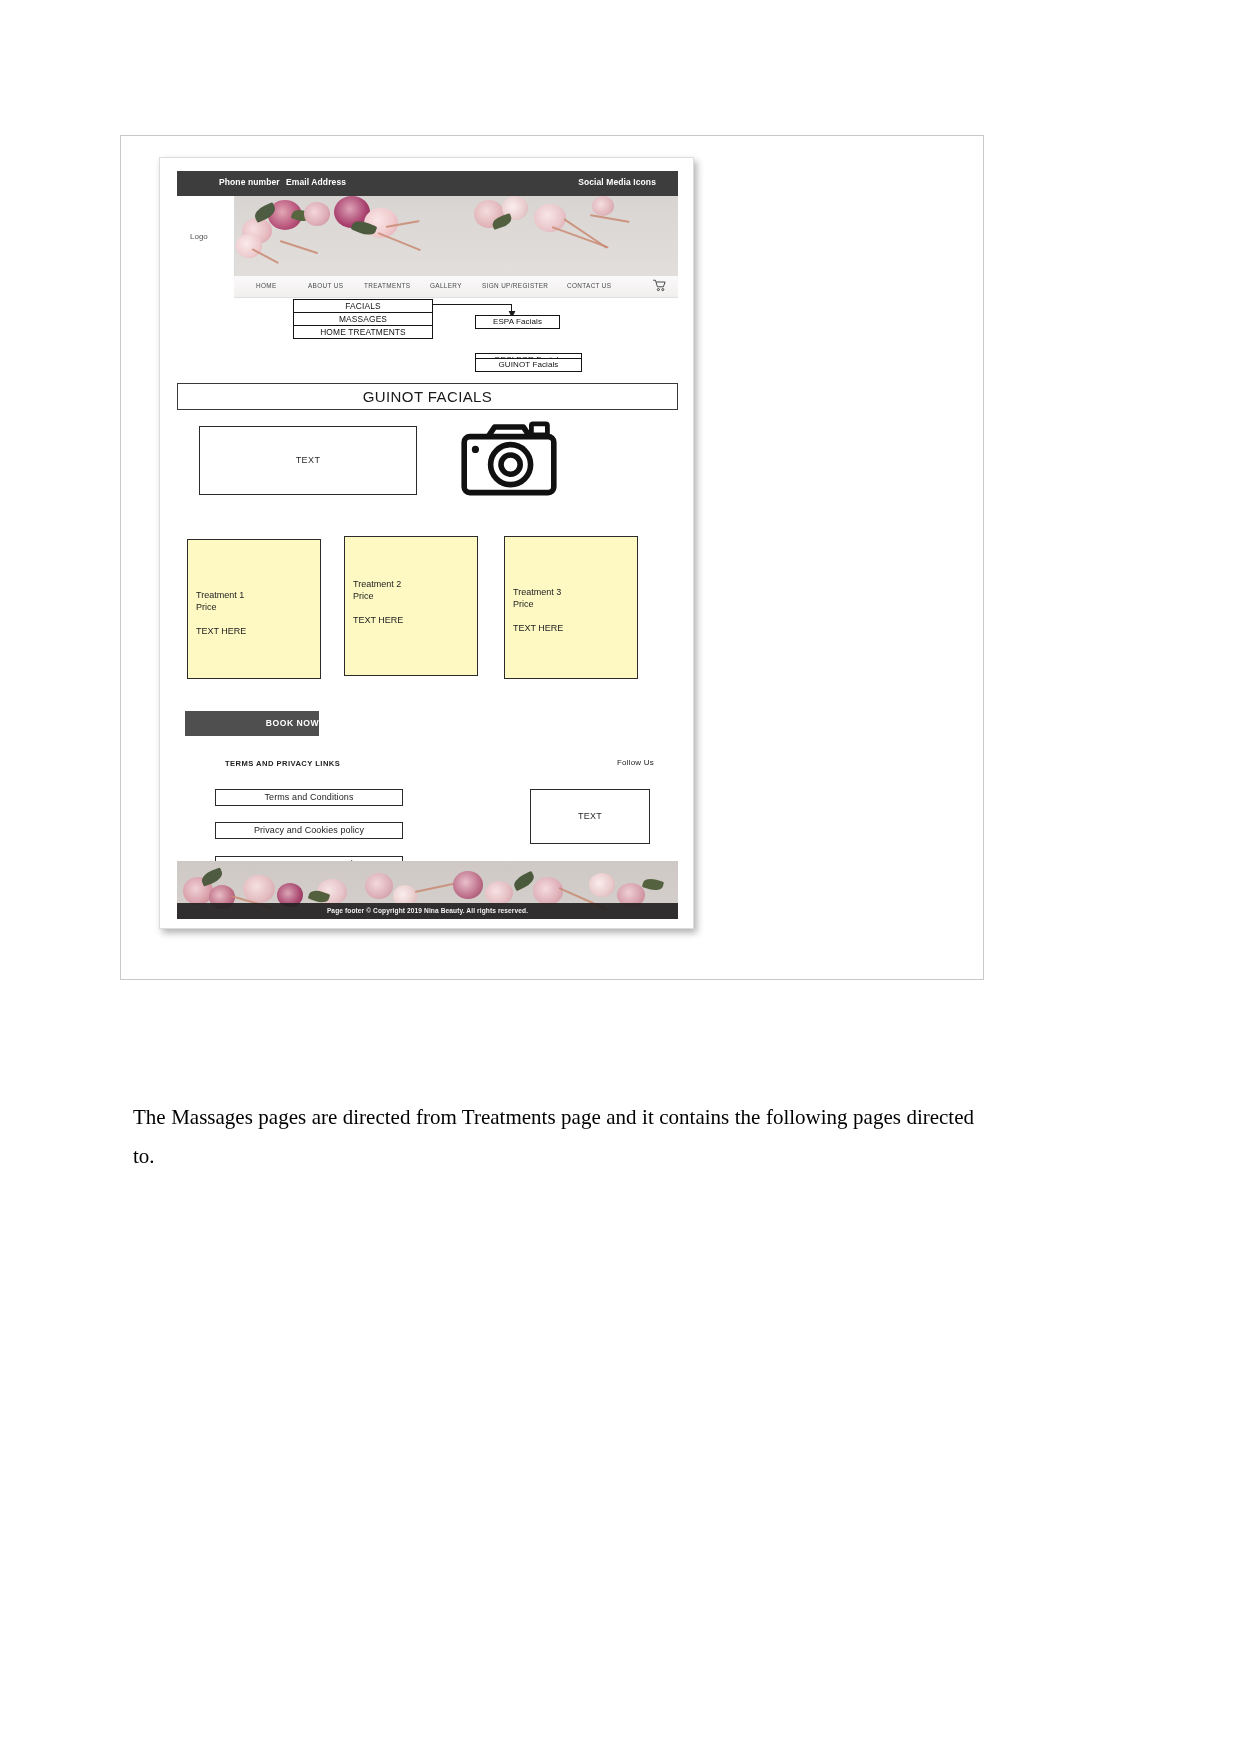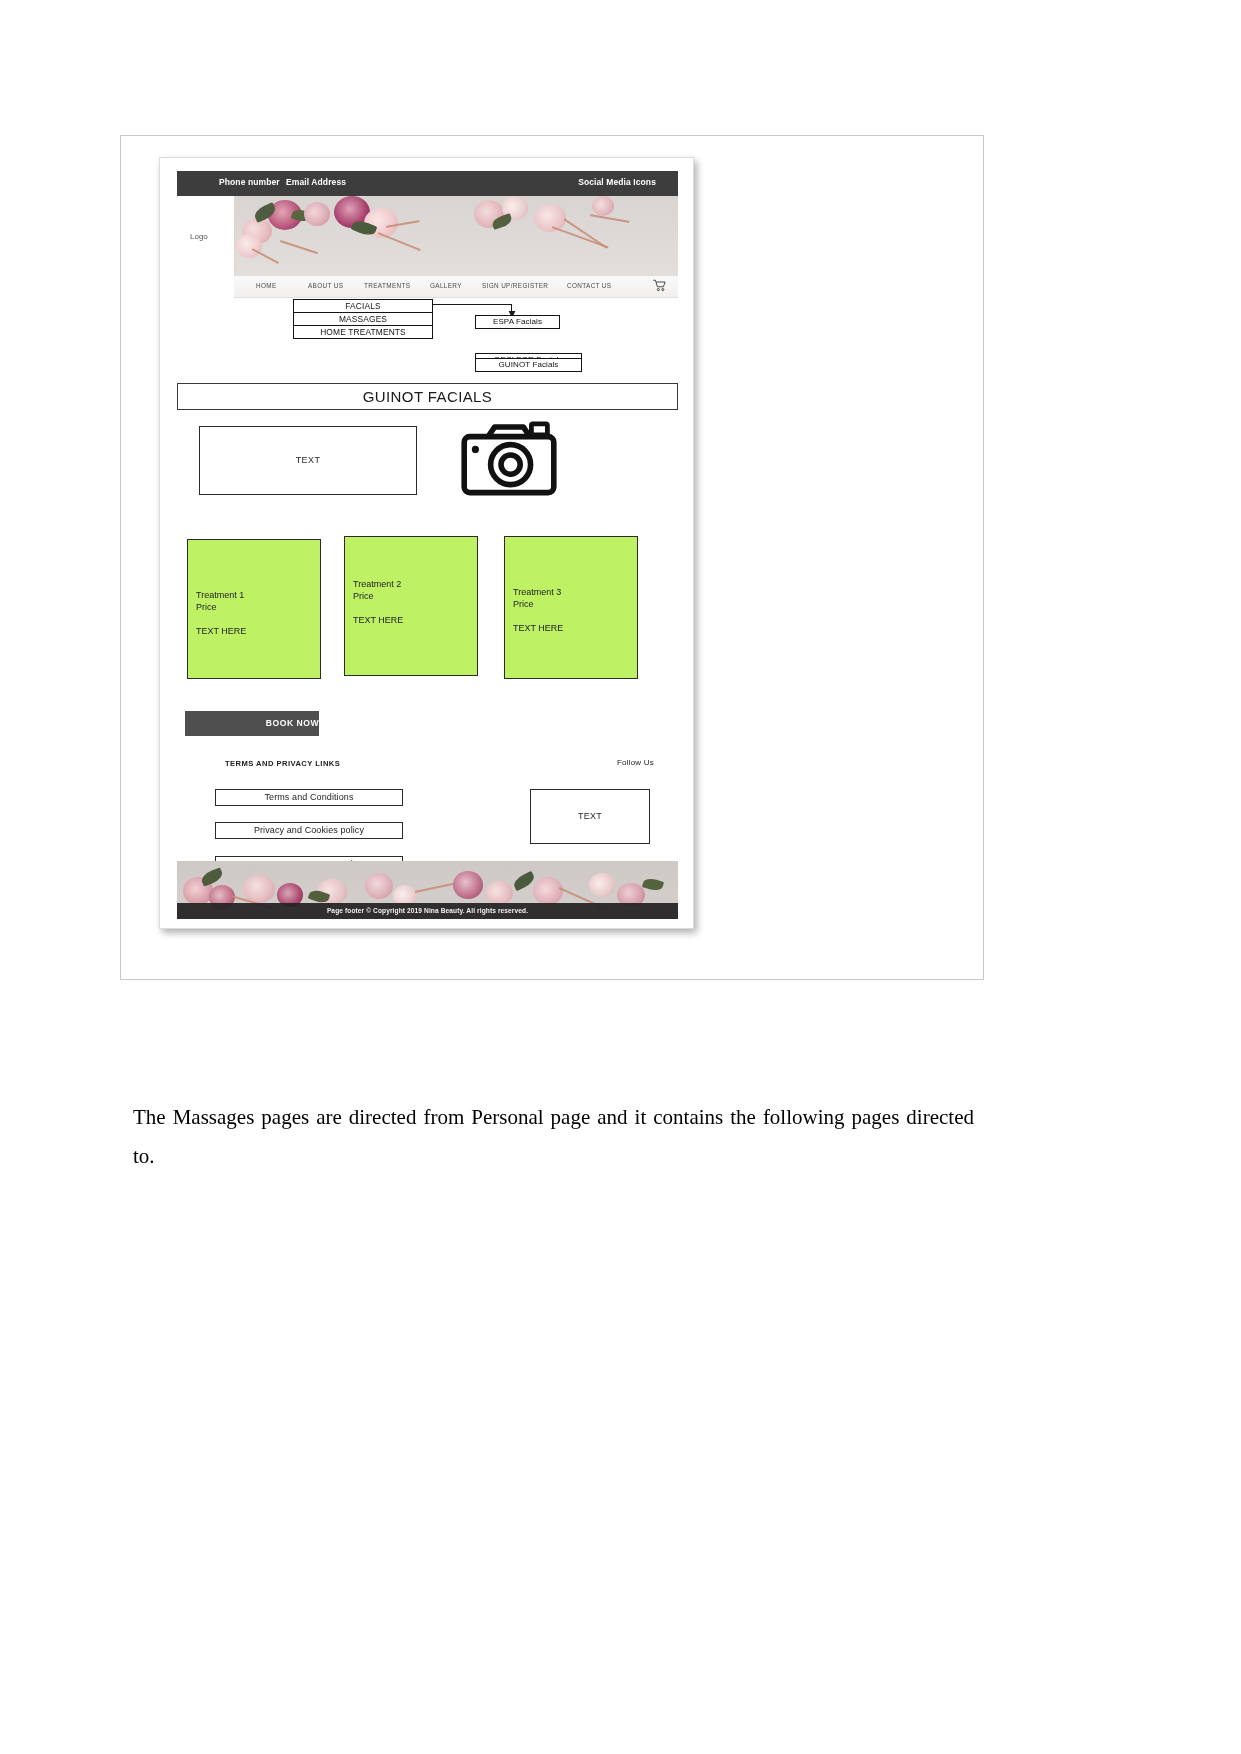--- a/index.html
+++ b/index.html
@@ -91,21 +91,21 @@
   .textbox{
     position:absolute;left:22px;top:255px;width:218px;height:69px;
     border:1.4px solid #2b2b2b;box-sizing:border-box;background:#fff;
     font-family:"Liberation Sans",sans-serif;
   }
   .textbox span{display:block;text-align:center;line-height:67px;font-size:9px;color:#2b2b2b;letter-spacing:.4px;}
 
   .camera{position:absolute;left:284px;top:247px;width:96px;height:82px;}
 
   
-  .card{position:absolute;border:1.3px solid #2b2b2b;box-sizing:border-box;background:#bef264;
+  .card{position:absolute;border:1.3px solid #2b2b2b;box-sizing:border-box;background:#fef9c3;
         font-family:"Liberation Sans",sans-serif;padding-left:8px;}
   .card .ln{position:absolute;font-size:9px;color:#222;white-space:nowrap;}
 
   
   .booknow{
     position:absolute;left:8px;top:540px;width:134px;height:25px;background:#4f4f4f;
     font-family:"Liberation Sans",sans-serif;
   }
   .booknow span{display:block;text-align:right;line-height:25px;font-size:8.6px;font-weight:bold;color:#fff;letter-spacing:.5px;}
 
@@ -309,15 +309,15 @@
 
           <div class="copybar">
             <span>Page footer  © Copyright 2019 Nina  Beauty. All rights reserved.</span>
           </div>
         </div>
 
       </div>
     </div>
   </div>
 
-  <div class="para">The Massages pages are directed from Personal page and it contains the following pages directed to.</div>
+  <div class="para">The Massages pages are directed from Treatments page and it contains the following pages directed to.</div>
 
 </div>
 
 </body></html>

